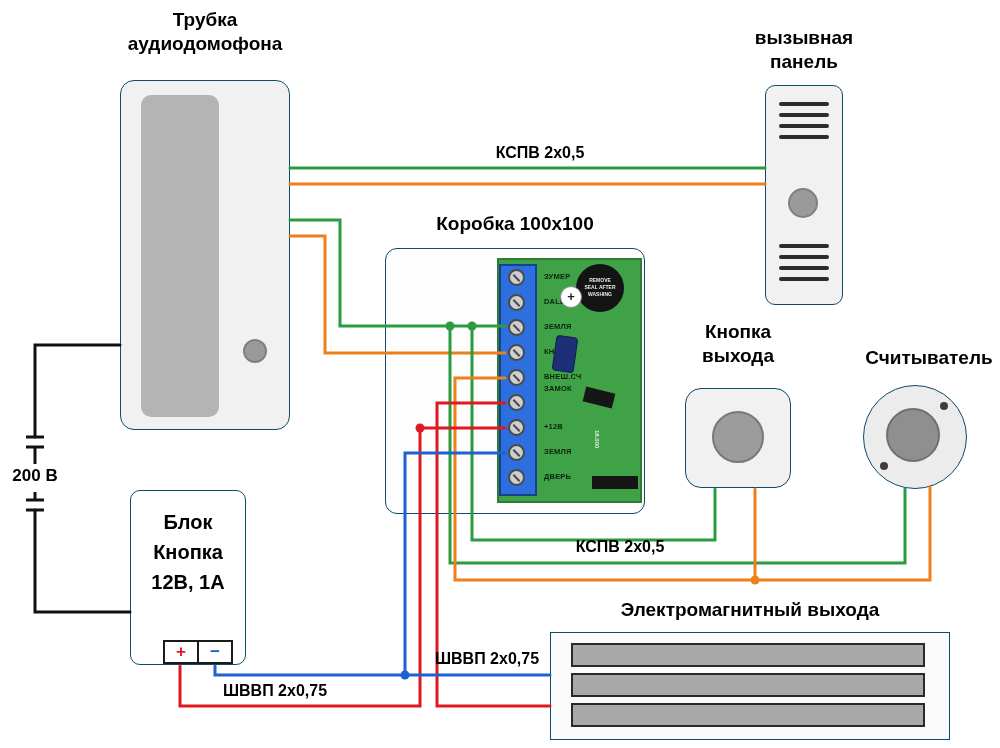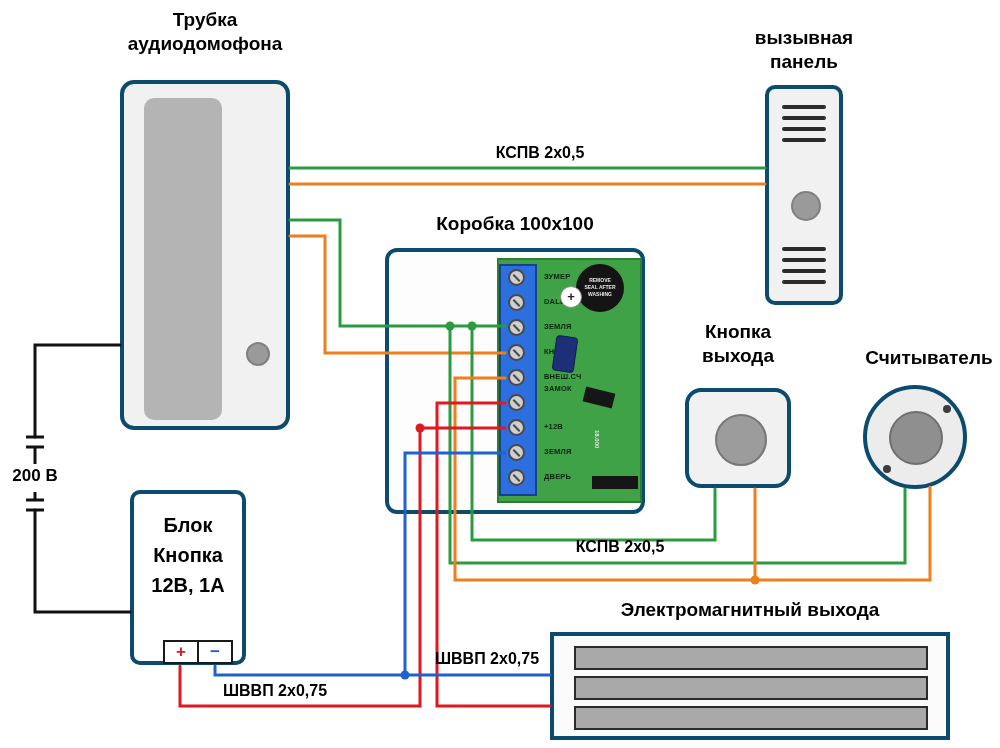--- a/index.html
+++ b/index.html
@@ -7,21 +7,21 @@
   .stage {
     position: relative;
     width: 1000px;
     height: 748px;
     background: #ffffff;
     font-family: "Liberation Sans", sans-serif;
     overflow: hidden;
   }
   .comp {
     position: absolute;
-    border: 4px solid #0c4a6e;
+    border: 1px solid #0c4a6e;
     background: #f1f1f1;
     z-index: 1;
   }
   .lbl {
     position: absolute;
     font-weight: bold;
     color: #000;
     text-align: center;
     z-index: 3;
   }

